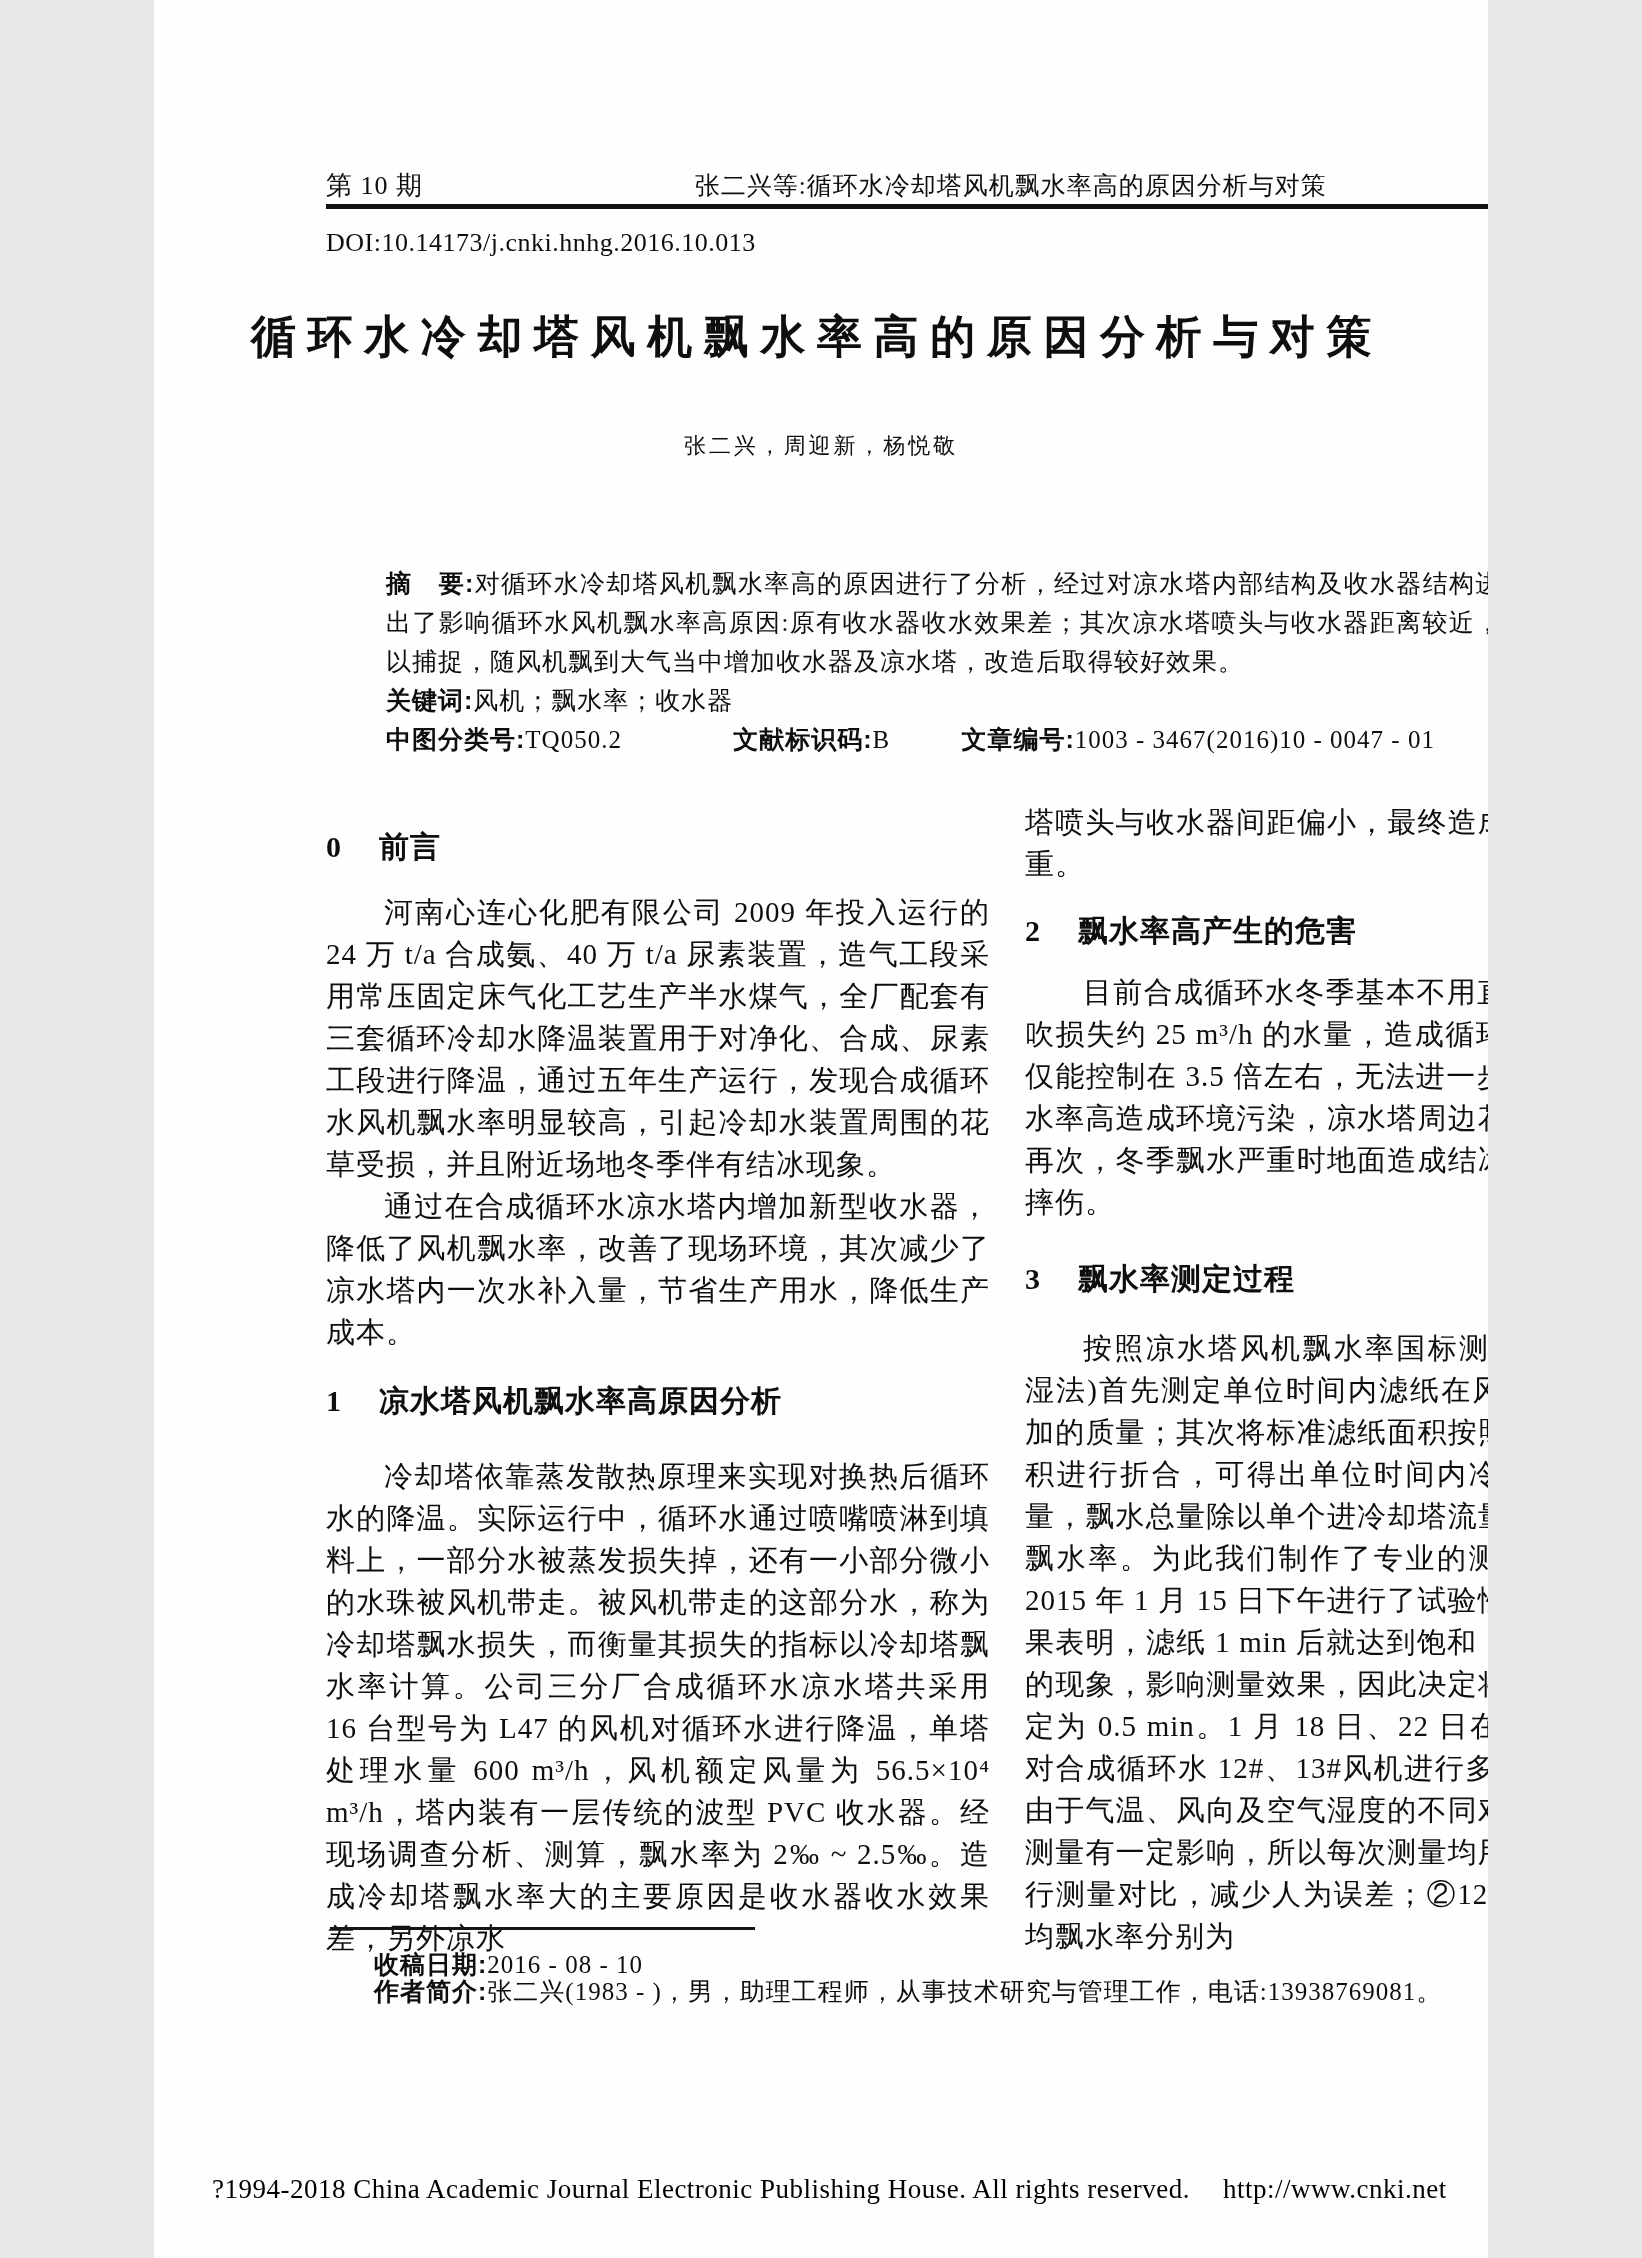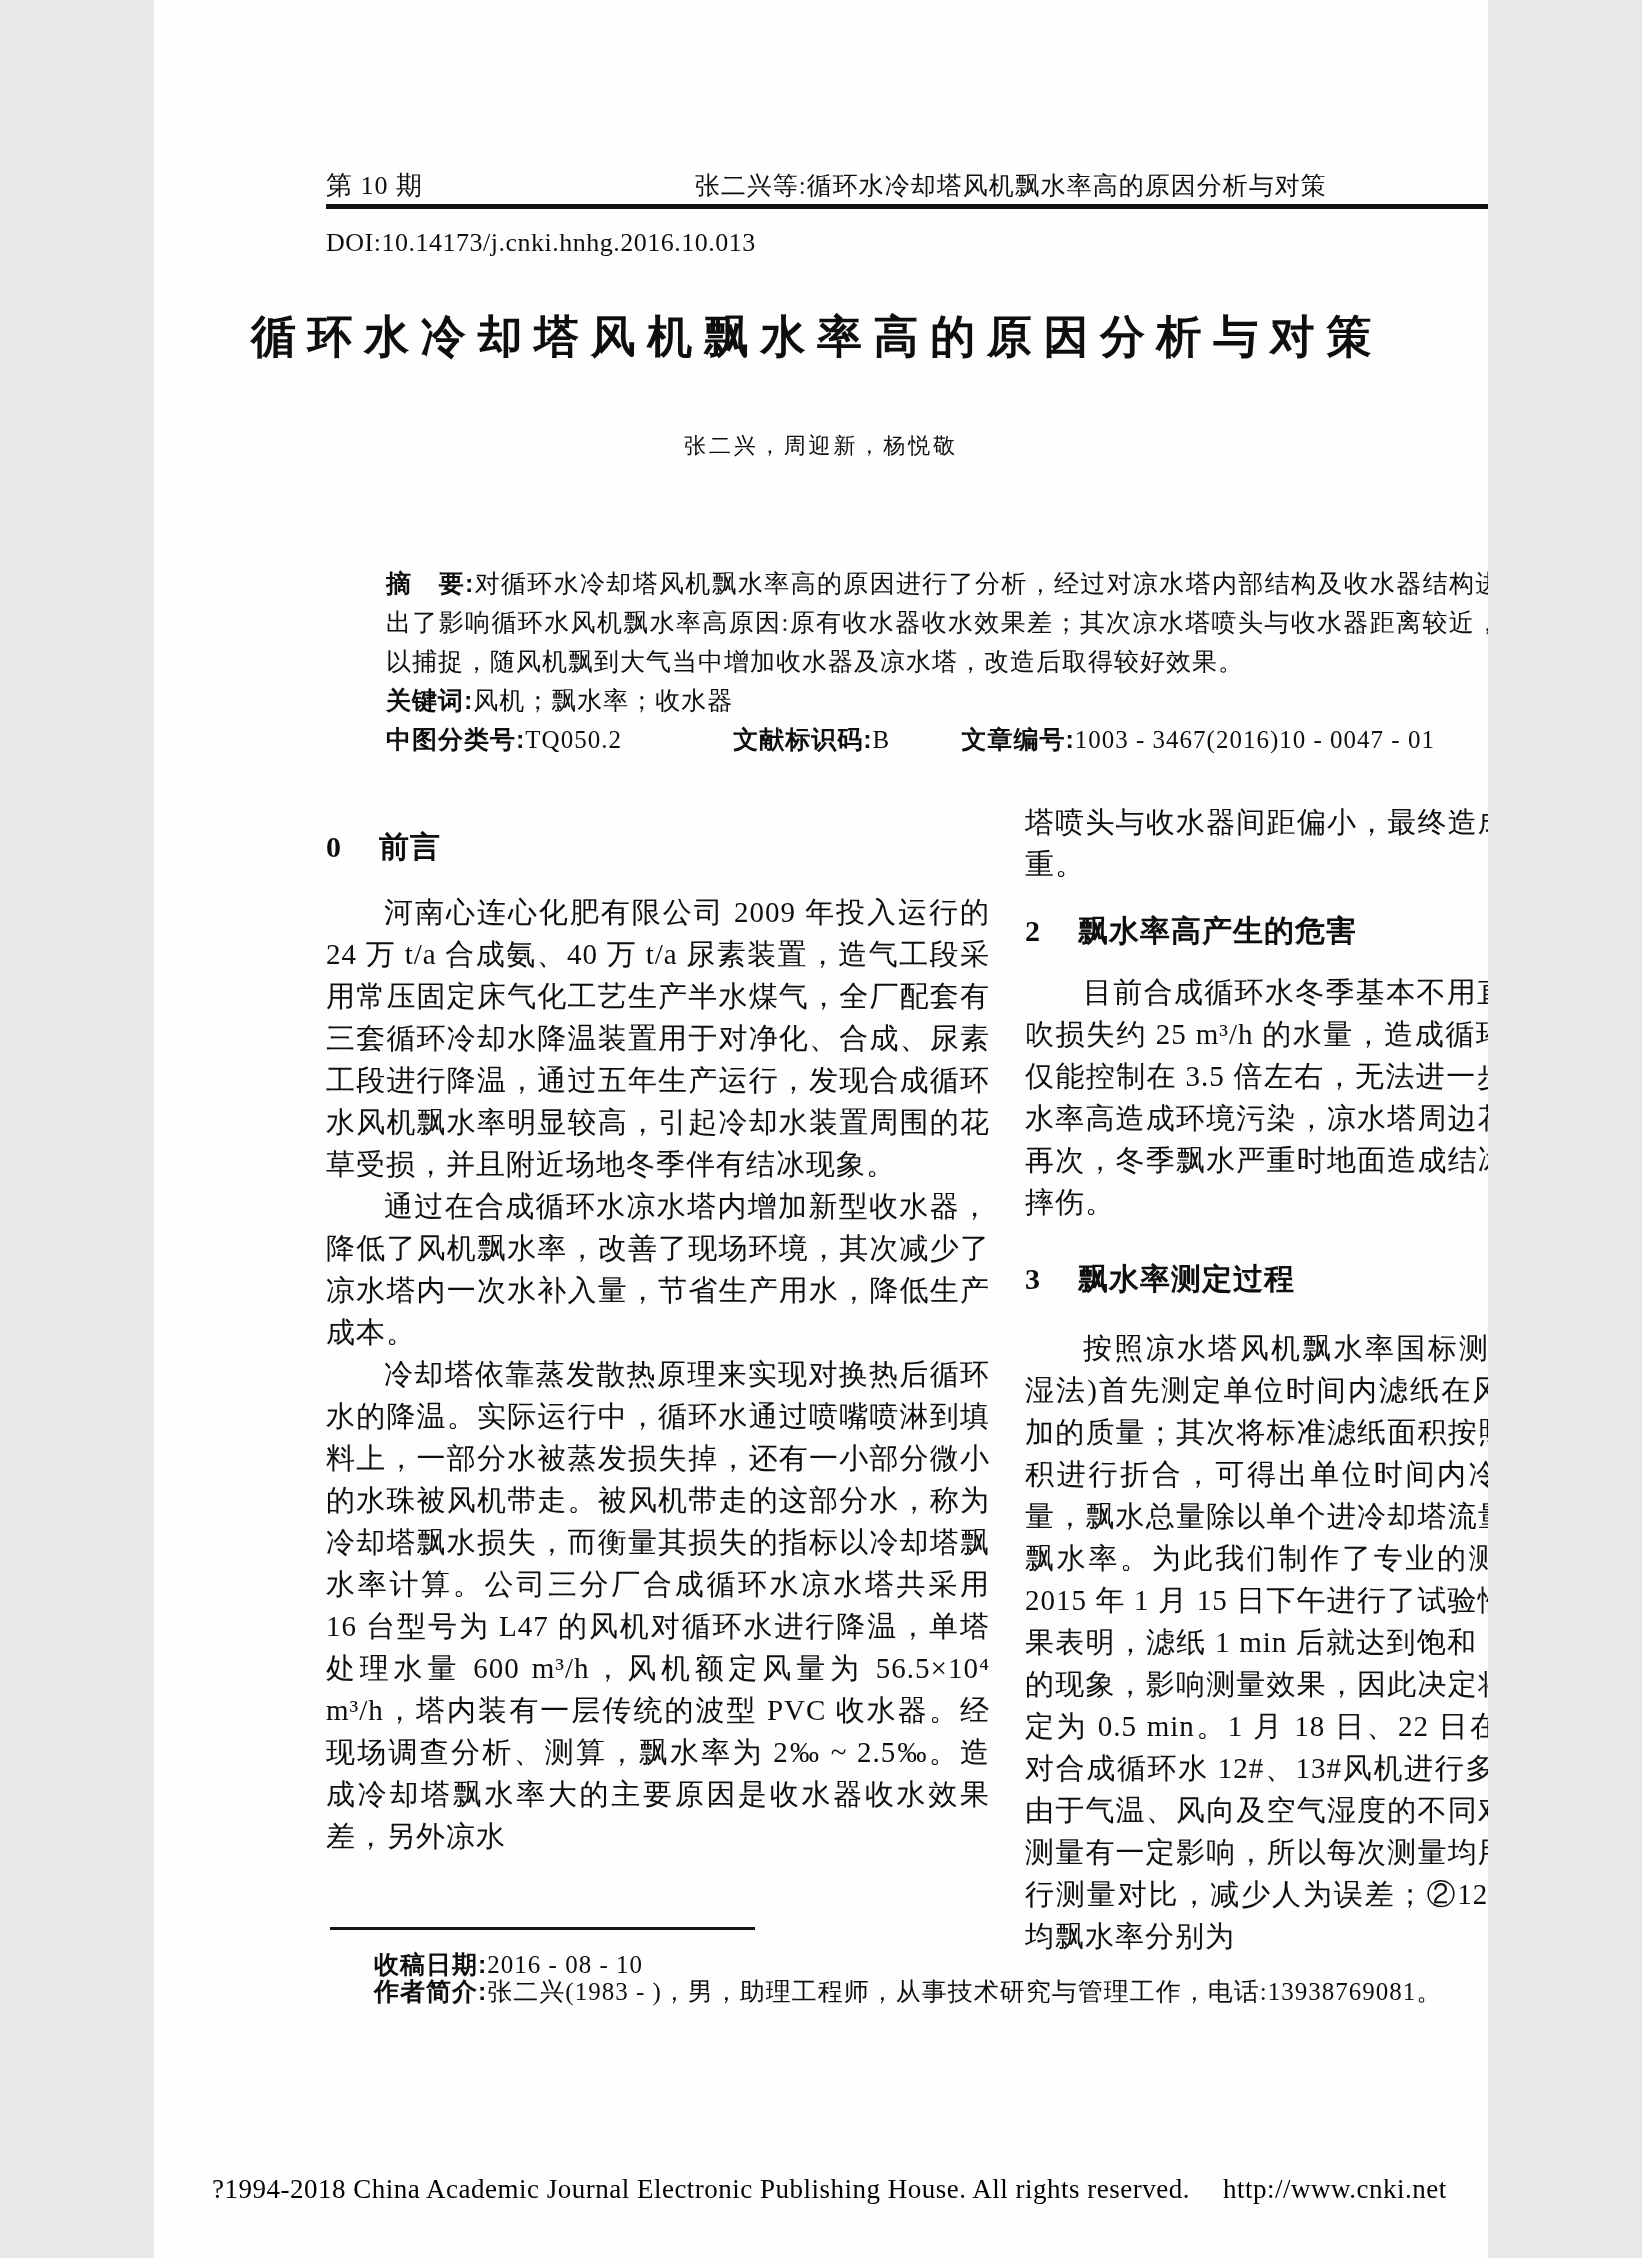--- a/index.html
+++ b/index.html
@@ -117,20 +117,23 @@
     </p>
   </div>
 
   <div class="columns">
     <div class="col">
       <div class="h h0">
         <span class="hn">0</span><span class="ht">前言</span>
       </div>
       <p class="para indent">河南心连心化肥有限公司 2009 年投入运行的 24 万 t/a 合成氨、40 万 t/a 尿素装置，造气工段采用常压固定床气化工艺生产半水煤气，全厂配套有三套循环冷却水降温装置用于对净化、合成、尿素工段进行降温，通过五年生产运行，发现合成循环水风机飘水率明显较高，引起冷却水装置周围的花草受损，并且附近场地冬季伴有结冰现象。</p>
       <p class="para indent">通过在合成循环水凉水塔内增加新型收水器，降低了风机飘水率，改善了现场环境，其次减少了凉水塔内一次水补入量，节省生产用水，降低生产成本。</p>
+      <div class="h h1">
+        <span class="hn">1</span><span class="ht">凉水塔风机飘水率高原因分析</span>
+      </div>
       <p class="para indent">冷却塔依靠蒸发散热原理来实现对换热后循环水的降温。实际运行中，循环水通过喷嘴喷淋到填料上，一部分水被蒸发损失掉，还有一小部分微小的水珠被风机带走。被风机带走的这部分水，称为冷却塔飘水损失，而衡量其损失的指标以冷却塔飘水率计算。公司三分厂合成循环水凉水塔共采用 16 台型号为 L47 的风机对循环水进行降温，单塔处理水量 600 m³/h，风机额定风量为 56.5×10⁴ m³/h，塔内装有一层传统的波型 PVC 收水器。经现场调查分析、测算，飘水率为 2‰ ~ 2.5‰。造成冷却塔飘水率大的主要原因是收水器收水效果差，另外凉水</p>
     </div>
 
     <div class="col">
       <p class="para">塔喷头与收水器间距偏小，最终造成凉水塔漂水严重。</p>
       <div class="h h2">
         <span class="hn">2</span><span class="ht">飘水率高产生的危害</span>
       </div>
       <p class="para indent">目前合成循环水冬季基本不用直接排污，仅风吹损失约 25 m³/h 的水量，造成循环水的浓缩倍数仅能控制在 3.5 倍左右，无法进一步提高；其次飘水率高造成环境污染，凉水塔周边花草不易成活；再次，冬季飘水严重时地面造成结冰，易引起人员摔伤。</p>
       <div class="h h3">

